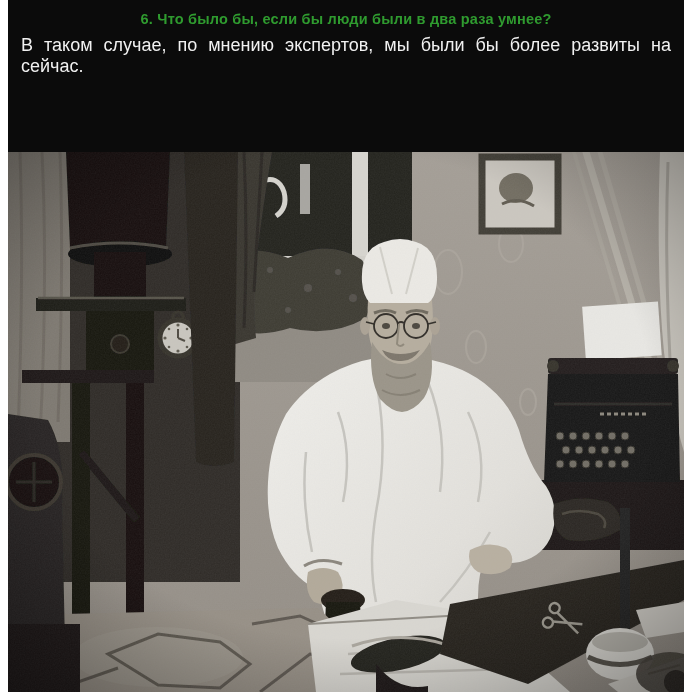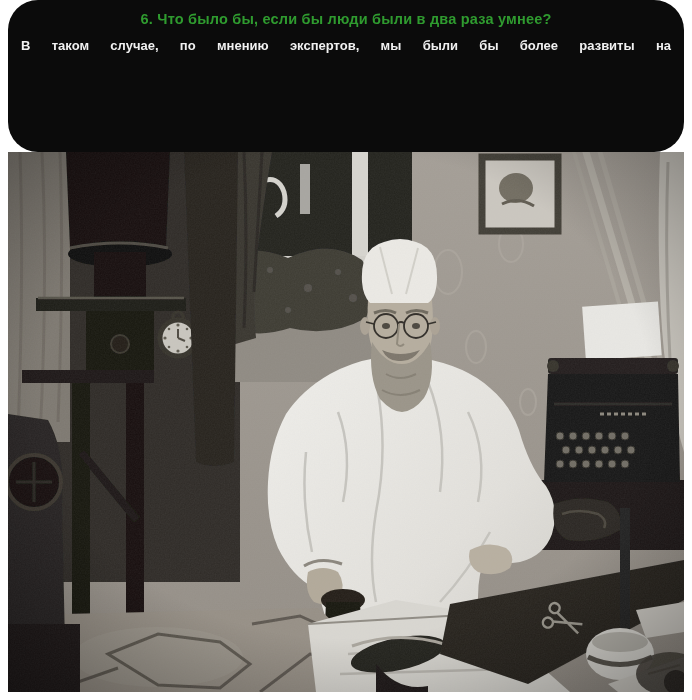--- a/index.html
+++ b/index.html
@@ -6,48 +6,48 @@
   body{
     width:692px;height:700px;background:#ffffff;
     font-family:"Liberation Sans","DejaVu Sans",sans-serif;
     position:relative;overflow:hidden;
   }
   .poster{position:absolute;left:0;top:0;width:692px;height:700px;background:#ffffff;}
   .caption{
     position:absolute;left:8px;top:0;width:676px;height:152px;
     background:var(--panel-bg,#0b0b0b);box-sizing:border-box;
     padding:0 13px;
-    border-radius:30px;
   }
   .cap-title{
     color:var(--accent,#2f9b2f);
     font-size:14.5px;font-weight:bold;text-align:center;
     padding-top:11px;padding-bottom:8px;letter-spacing:.2px;
   }
-  .cap-body{color:var(--body-color,#f1f1f1);font-size:13px;font-weight:bold;}
+  .cap-body{color:var(--body-color,#f1f1f1);font-size:18px;font-weight:normal;}
   .cap-line{
     line-height:21.4px;text-align:justify;text-align-last:justify;
     -moz-text-align-last:justify;white-space:normal;
   }
   .cap-line.last{text-align:left;text-align-last:left;}
   .photo-wrap{
     position:absolute;left:8px;top:152px;width:676px;height:540px;
     background:#8e8881;overflow:hidden;
   }
   svg{display:block;}
 </style>
 </head>
 <body>
 
 <div class="poster">
 
   <div class="caption">
     <div class="cap-title">6. Что было бы, если бы люди были в два раза умнее?</div>
     <div class="cap-body">
       <div class="cap-line">В таком случае, по мнению экспертов, мы были бы более развиты на</div>
+      <div class="cap-line last">сейчас.</div>
     </div>
   </div>
 
   <div class="photo-wrap">
     <svg width="676" height="540" viewBox="0 0 676 540" role="img">
       <defs>
         <linearGradient id="wallG" x1="0" y1="0" x2="0" y2="1">
           <stop offset="0" stop-color="#a49e96"></stop>
             <stop offset="1" stop-color="#938d85"></stop>
         </linearGradient>

